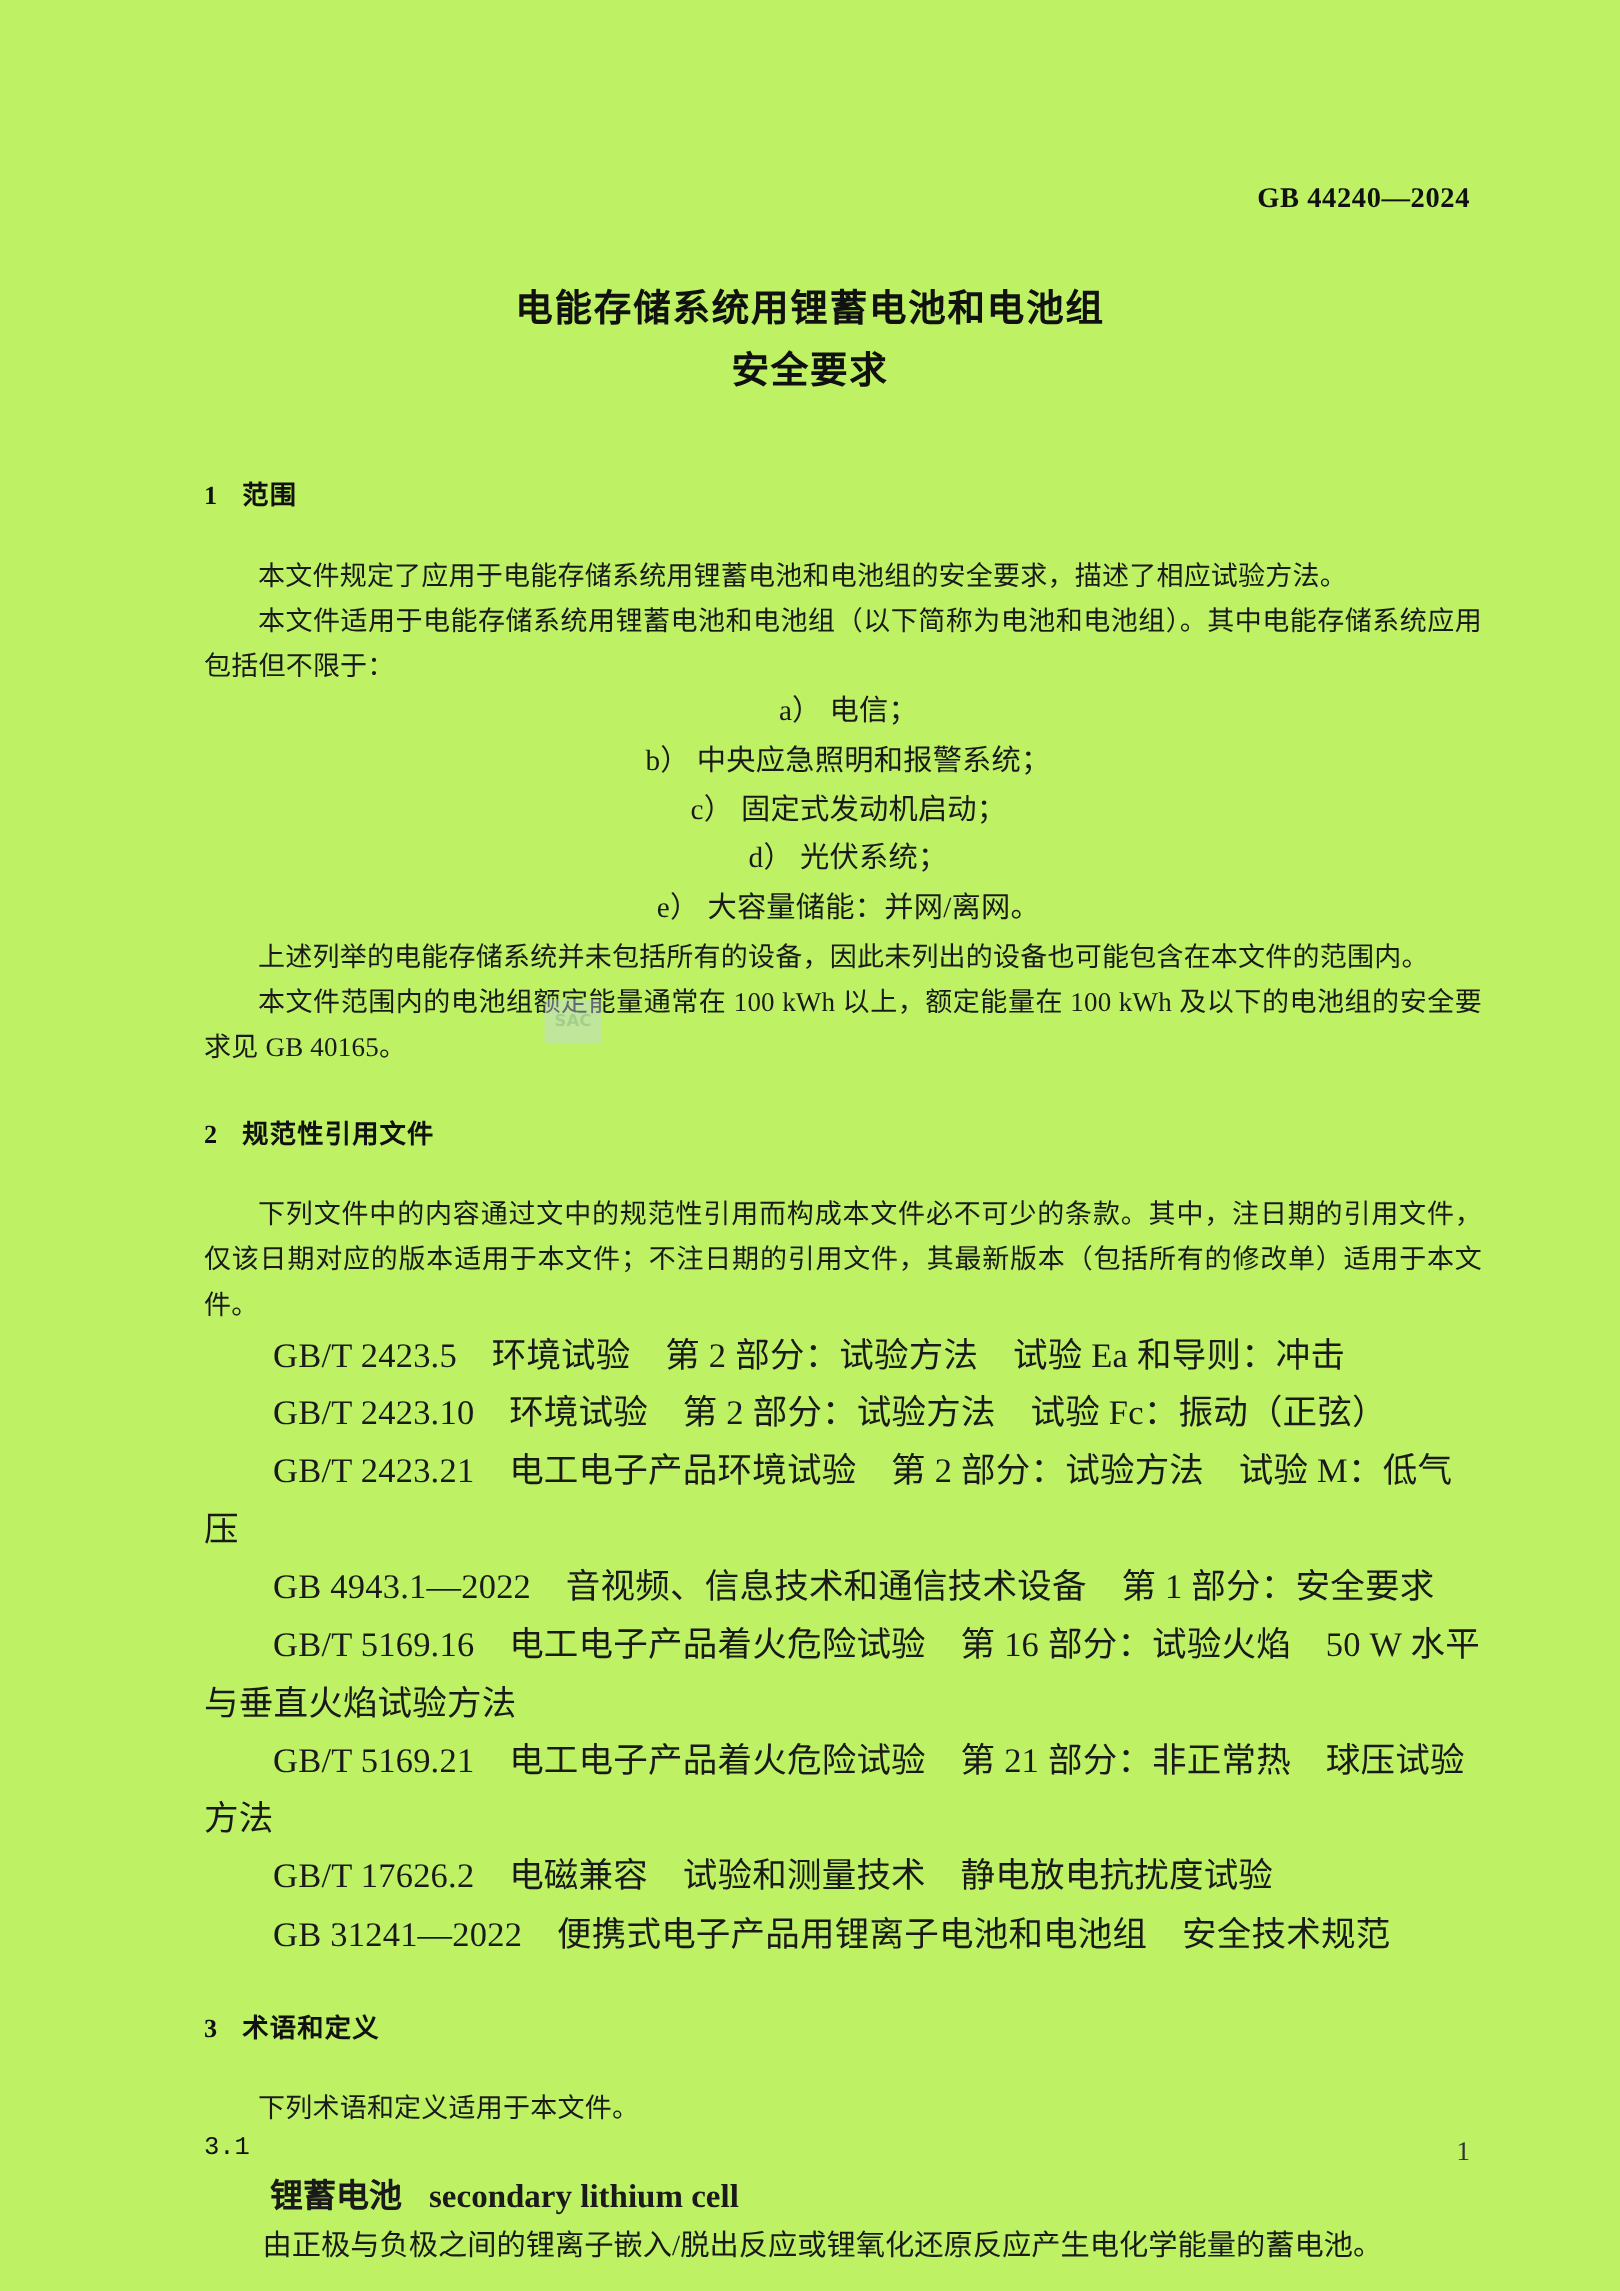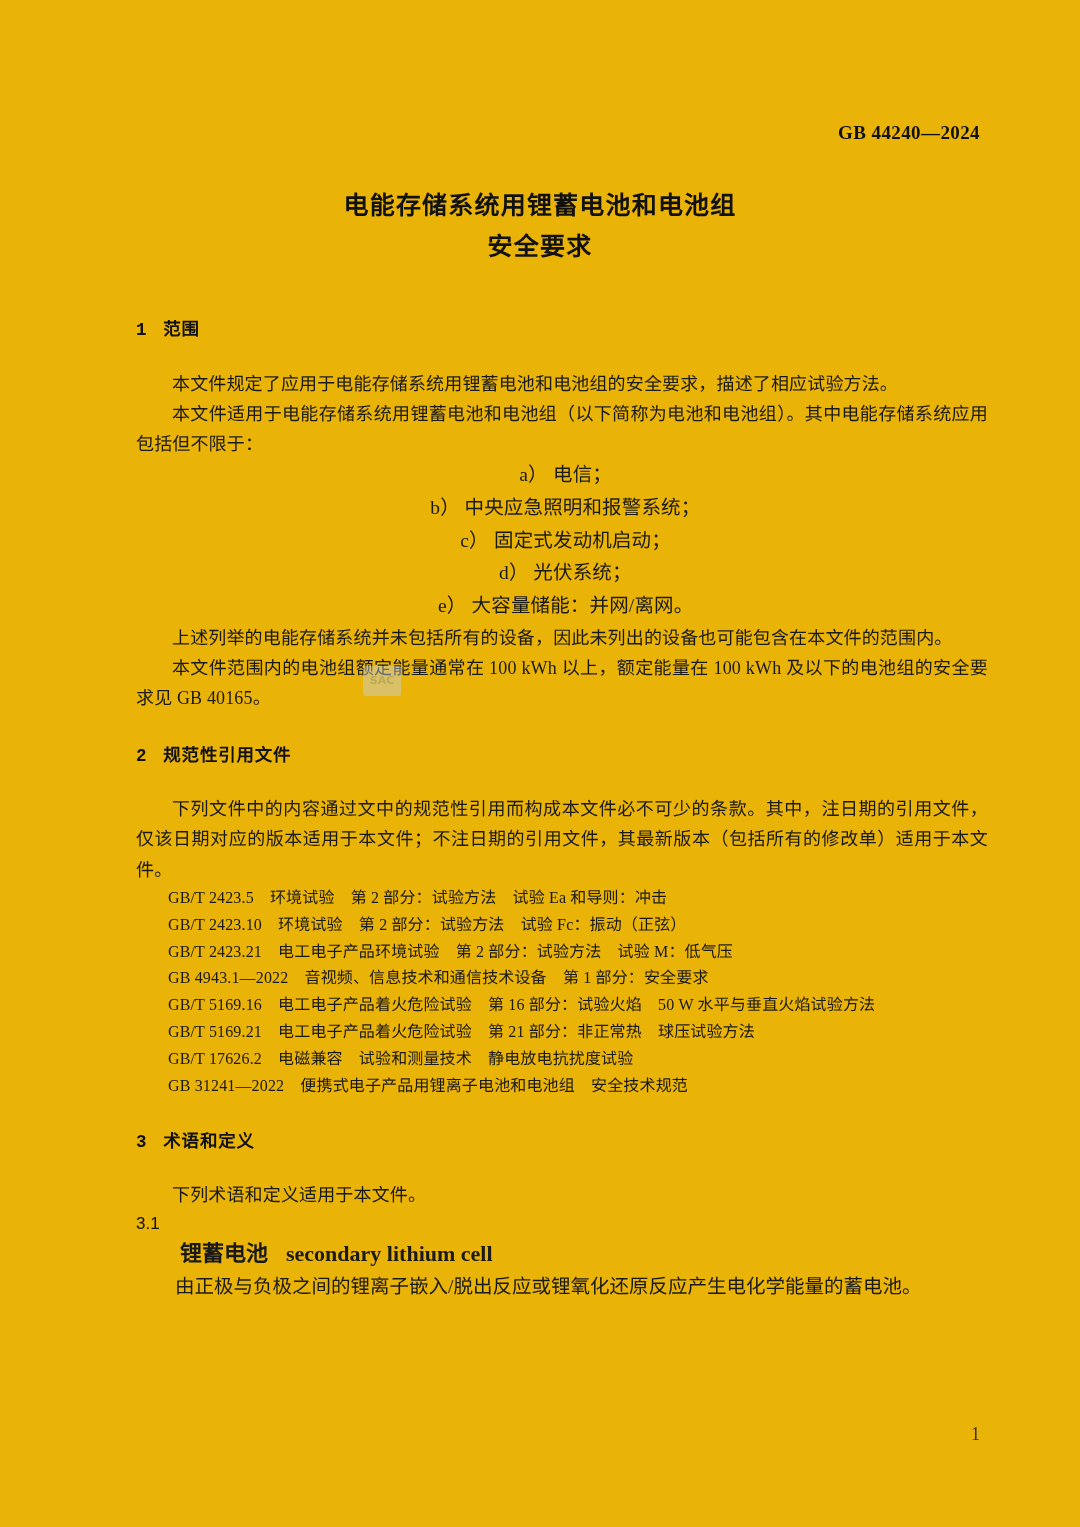--- a/index.html
+++ b/index.html
@@ -10,21 +10,21 @@
   }
   body {
     font-family: "Liberation Serif", "DejaVu Serif", serif;
     color: #1a1a1a;
   }
   .page {
     position: relative;
     width: 1080px;
     height: 1527px;
     margin: 0 auto;
-    background: #eab308;
+    background: #bef264;
     overflow: hidden;
     box-sizing: border-box;
   }
 
   
   .std-header {
     position: absolute;
     top: 122px;
     right: 100px;
     font-family: "Liberation Serif", serif;
@@ -52,21 +52,21 @@
 
   
   .content {
     position: absolute;
     top: 318px;
     left: 136px;
     width: 852px;
   }
 
   h2.clause {
-    font-family: Liberation Mono, monospace;
+    font-family: Liberation Serif, serif;
     font-weight: bold;
     font-size: 17.5px;
     letter-spacing: 0.8px;
     color: #111;
     margin: 0;
     padding: 0;
     line-height: 1.4;
   }
   h2.clause .num { margin-right: 16px; }
 
@@ -100,29 +100,29 @@
     width: 2.0em;
     margin-left: -2.0em;
   }
 
   ul.refs {
     list-style: none;
     margin: 0;
     padding: 0;
   }
   ul.refs li {
-    font-size: 16px;
+    font-size: 23px;
     line-height: 1.68;
     text-indent: 2em;
     letter-spacing: 0.15px;
   }
 
   
   .subnum {
-    font-family: Liberation Sans, sans-serif;
+    font-family: Liberation Mono, monospace;
     font-size: 17px;
     color: #111;
     line-height: 1.5;
   }
   .term-line {
     font-size: 22px;
     line-height: 1.6;
     padding-left: 2em;
     font-weight: bold;
   }

